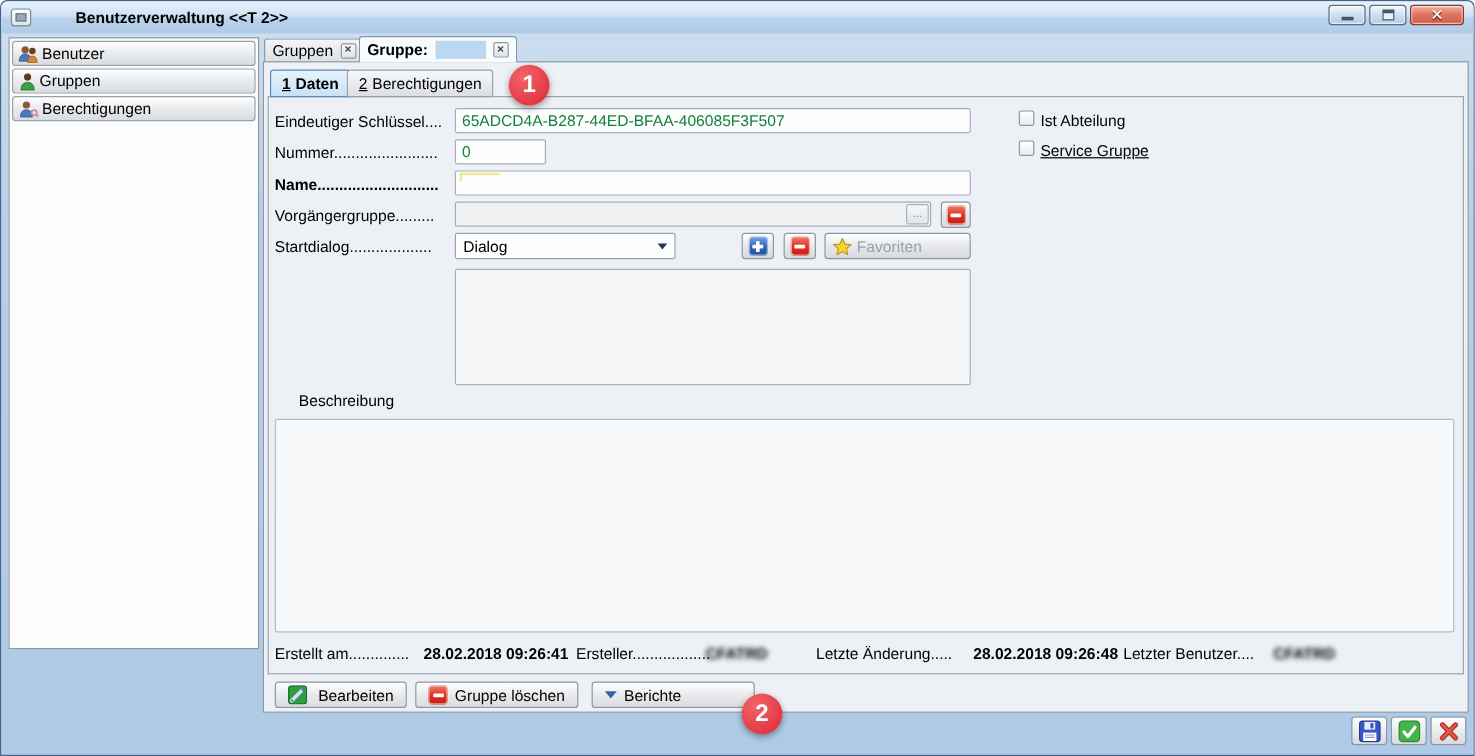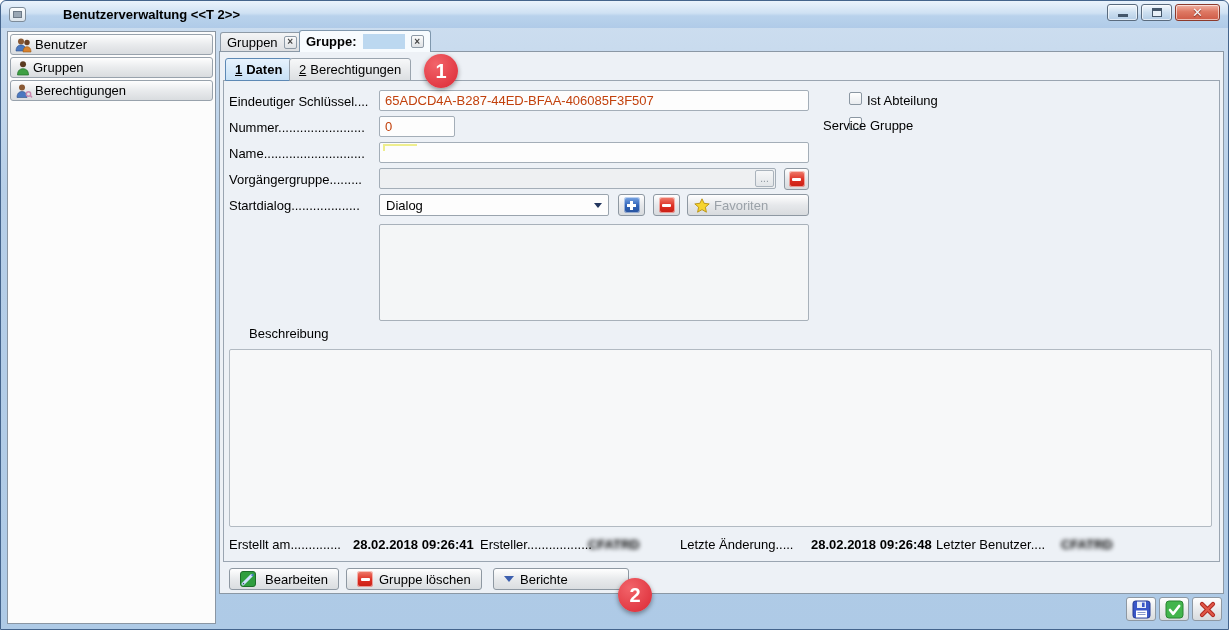--- a/index.html
+++ b/index.html
@@ -44,21 +44,21 @@
     width:45px;
     background: linear-gradient(#f0b3a5, #de7863 45%, #ce5a46);
     border-color:#8c3a2c;
   }
   .glyph-min { width:10px; height:3px; background:#44566a; margin-top:6px; }
   .glyph-max { width:10px; height:9px; border:1px solid #44566a; border-top:3px solid #44566a; background:#e8f0f8; }
   .glyph-close { color:#f4f7fa; font-weight:bold; font-size:13px; line-height:1; text-shadow:0 1px 1px #7c2a1e; }
 
   
   #sidebar {
-    position:absolute; left:6px; top:30px; width:209px; height:593px;
+    position:absolute; left:6px; top:30px; width:209px; height:510px;
     background:#fcfcfc; border:1px solid #8a96a3;
   }
   .side-btn {
     position:relative; margin:2px 2px 0 2px; height:21px;
     border:1px solid #98a2ac; border-radius:3px;
     background: linear-gradient(#fefefe, #e9ebed 50%, #d9dcdf);
     display:flex; align-items:center; gap:2px; padding:0 4px;
     font-size:13px; cursor:default;
   }
   .side-btn svg { flex:0 0 auto; }
@@ -111,21 +111,21 @@
   #page {
     position:absolute; left:222px; top:79px; width:997px; height:482px;
     border:1px solid #9aa5b1; background:#edf1f6; z-index:5;
   }
 
   
   .flabel { position:absolute; font-size:13px; white-space:nowrap; z-index:6; }
   .tfield {
     position:absolute; height:21px; border:1px solid #a4aeb8; border-radius:2px;
     background:#fdfdfd; font-family:"Liberation Sans",sans-serif; font-size:13px;
-    padding:0 5px; z-index:6; color:#c2410c;
+    padding:0 5px; z-index:6; color:#15803d;
   }
   .tfield:disabled, .tfield.disabled { background:#eef0f2; }
   .name-marker {
     position:absolute; z-index:7; width:34px; height:7px;
     border-top:2px solid #eeee8e; border-left:2px solid #eeee8e;
   }
   .browse-btn {
     position:absolute; width:19px; height:17px; z-index:7;
     border:1px solid #aab3bc; border-radius:2px;
     background: linear-gradient(#f6f7f8,#e2e5e8);
@@ -302,35 +302,35 @@
   <span class="flabel" style="left:228px; top:93px;">Eindeutiger Schlüssel....</span>
   <input class="tfield" style="left: 378px; top: 89px; width: 430px;" value="65ADCD4A-B287-44ED-BFAA-406085F3F507">
 
   <span class="checkbox" style="left:848px; top:91px;"></span>
   <span class="cblabel" style="left:866px; top:92px;">Ist Abteilung</span>
 
   <span class="flabel" style="left:228px; top:119px;text-align:right;">Nummer........................</span>
   <input class="tfield" style="left: 378px; top: 115px; width: 76px;" value="0">
 
   <span class="checkbox" style="left:848px; top:116px;"></span>
-  <span class="cblabel" style="left:822px; top:117px;">Service Gruppe</span>
-
-  <span class="flabel" style="left:228px; top:145px;">Name............................</span>
+  <span class="cblabel" style="left:866px; top:117px;text-decoration:underline;">Service Gruppe</span>
+
+  <span class="flabel" style="left:228px; top:145px;font-weight:bold;">Name............................</span>
   <input class="tfield" style="left: 378px; top: 141px; width: 430px;" value="">
   <span class="name-marker" style="left:382px; top:143px;"></span>
 
   <span class="flabel" style="left:228px; top:171px;">Vorgängergruppe.........</span>
   <input class="tfield disabled" style="left: 378px; top: 167px; width: 397px;" disabled="" value="">
   <span class="browse-btn" style="left:754px; top:169px;">...</span>
   <span class="icon-btn" style="left:783px; top:167px; width:25px;">
       <span class="minus-box"></span>
     </span>
 
   <span class="flabel" style="left:228px; top:197px;">Startdialog...................</span>
-  <span class="select-box" style="left:378px; top:193px; width:230px;">
+  <span class="select-box" style="left:378px; top:193px; width:184px;">
     <span>Dialog</span>
     <span class="caret-down"></span>
   </span>
   <span class="icon-btn" style="left:617px; top:193px; width:27px;">
       <span class="plus-box"></span>
     </span>
   <span class="icon-btn" style="left:652px; top:193px; width:27px;">
       <span class="minus-box"></span>
     </span>
   <span class="icon-btn" style="left:686px; top:193px; width:122px; justify-content:flex-start; padding:0 6px;">

